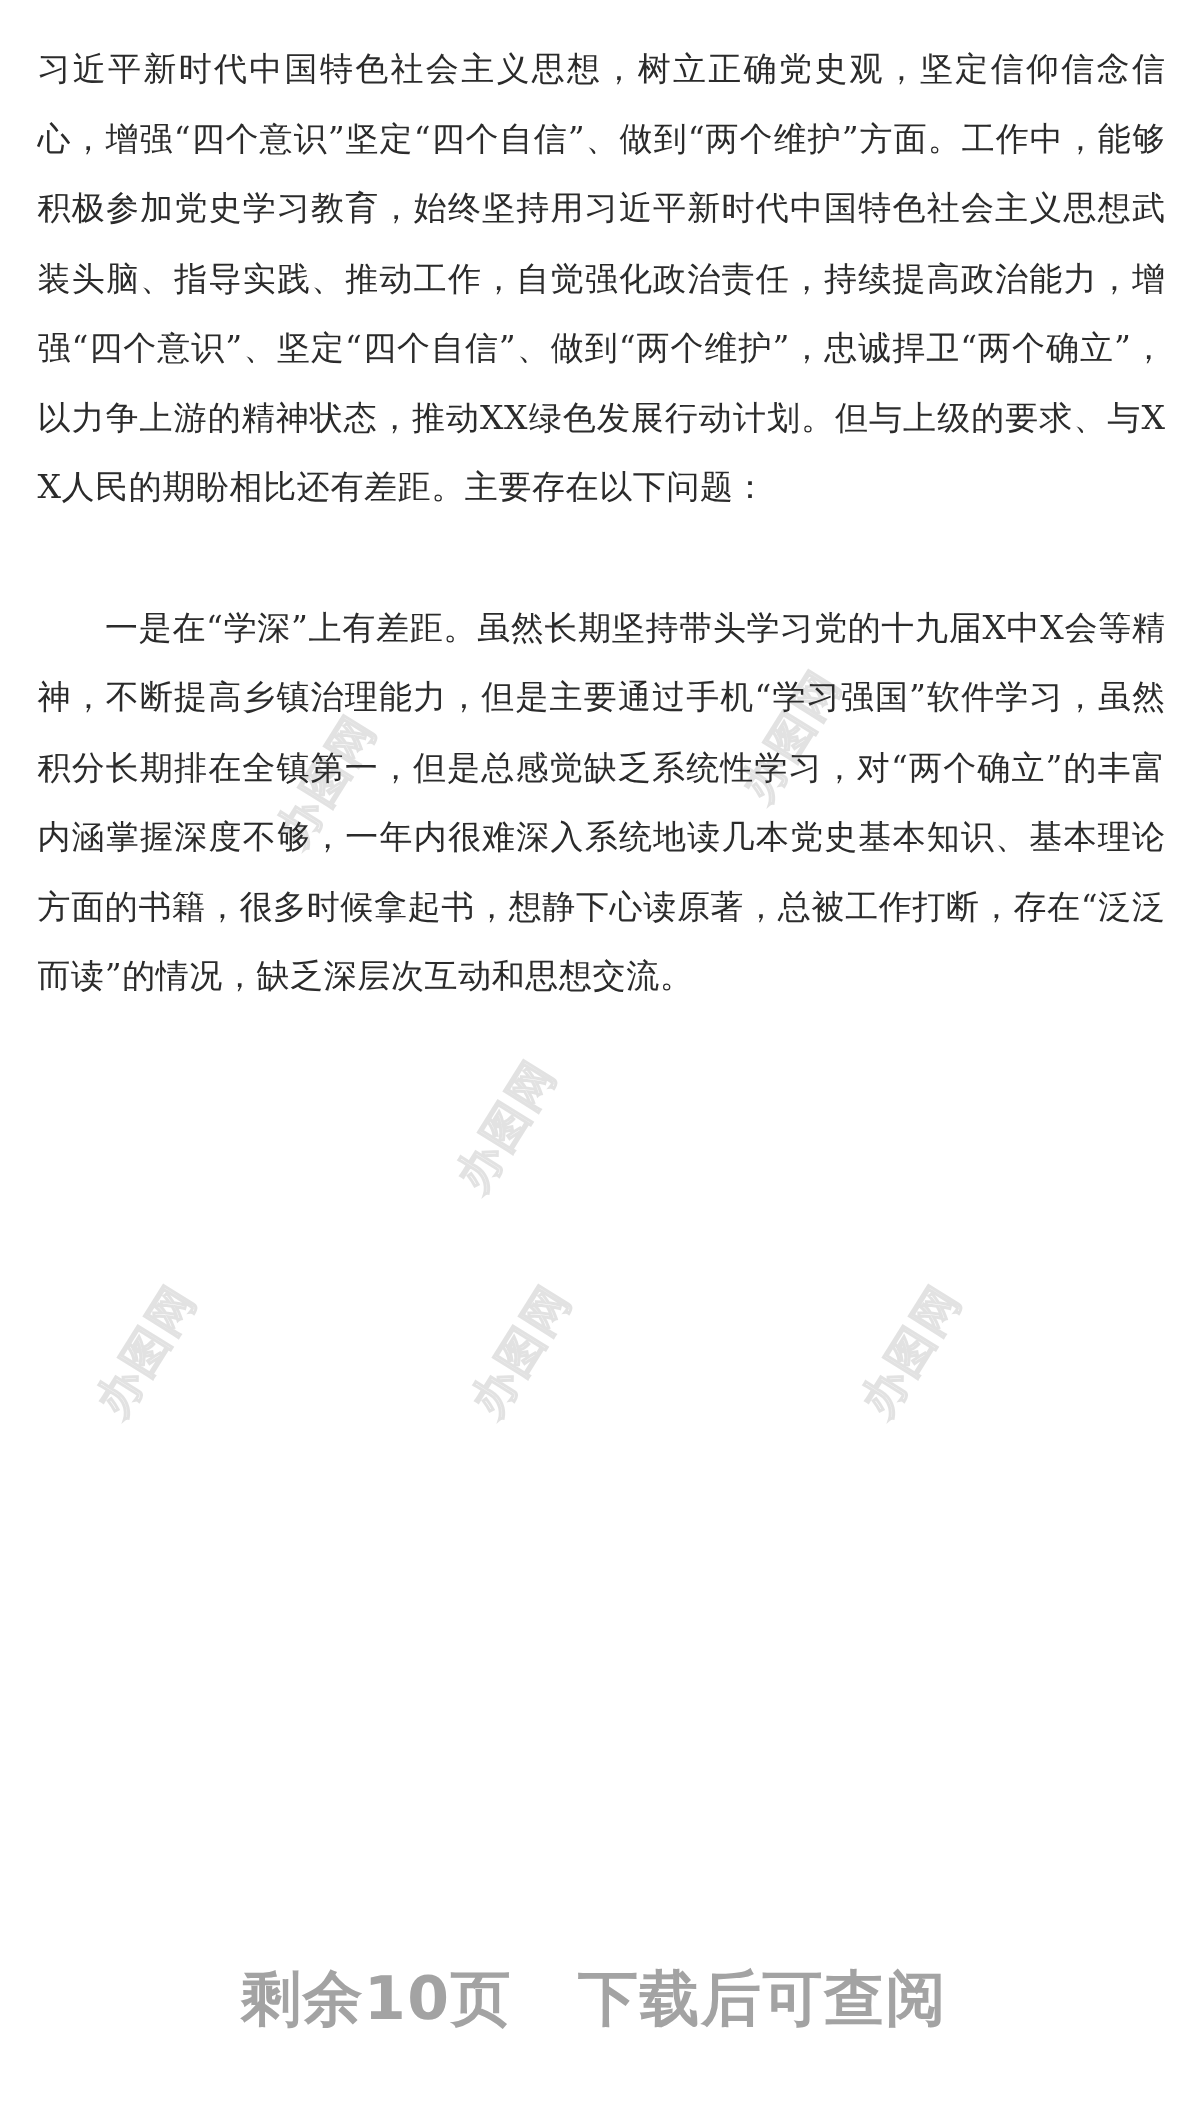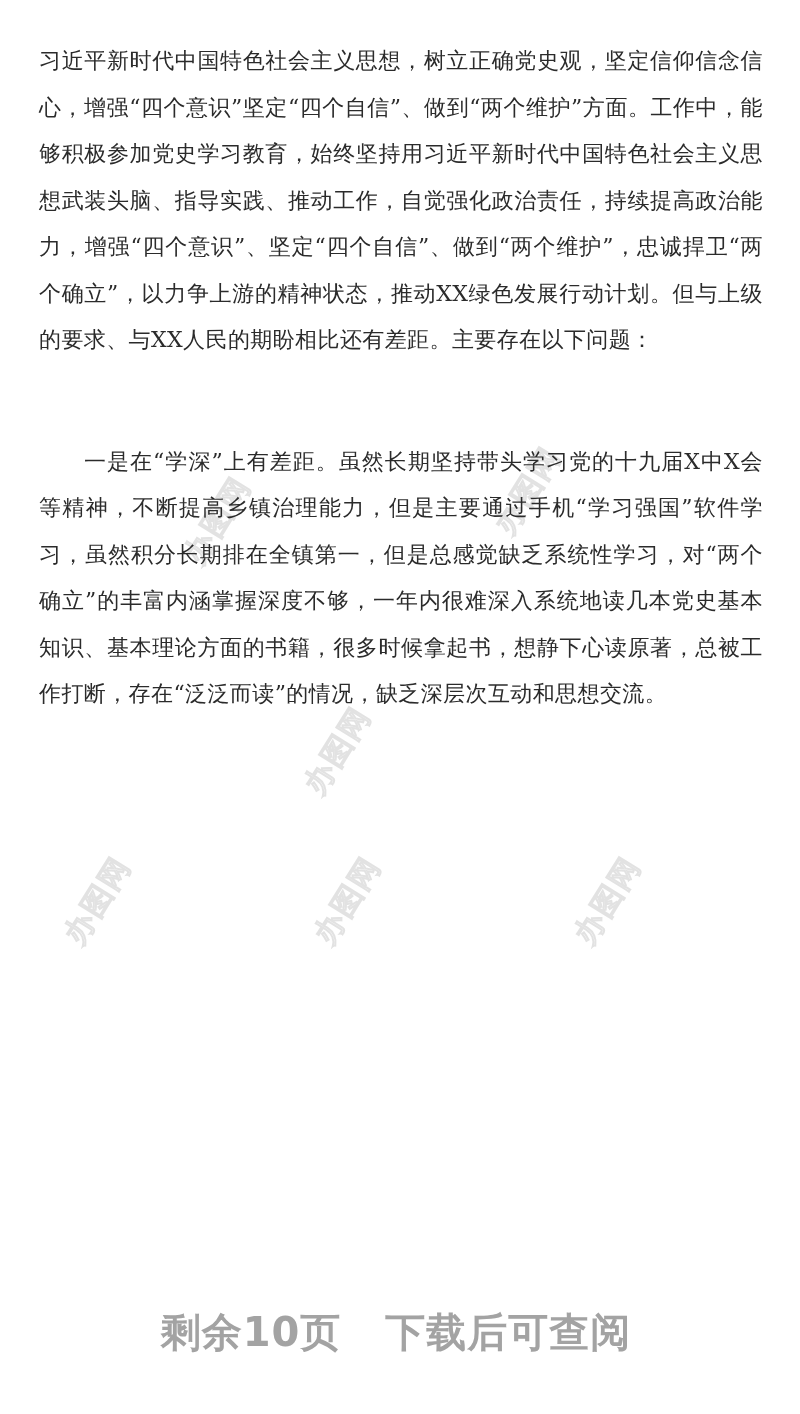--- a/index.html
+++ b/index.html
@@ -22,21 +22,21 @@
       width: 800px;
       height: 1414px;
     }
     .content {
       position: absolute;
       left: 25px;
       top: 24px;
       width: 752px;
     }
     .para {
-      margin: 14px;
+      margin: 0;
       font-size: 22px;
       line-height: 46.5px;
       text-align: justify;
       text-align-last: left;
       letter-spacing: 0.4px;
       word-break: break-all;
     }
     .para.indent {
       text-indent: 45px;
     }

